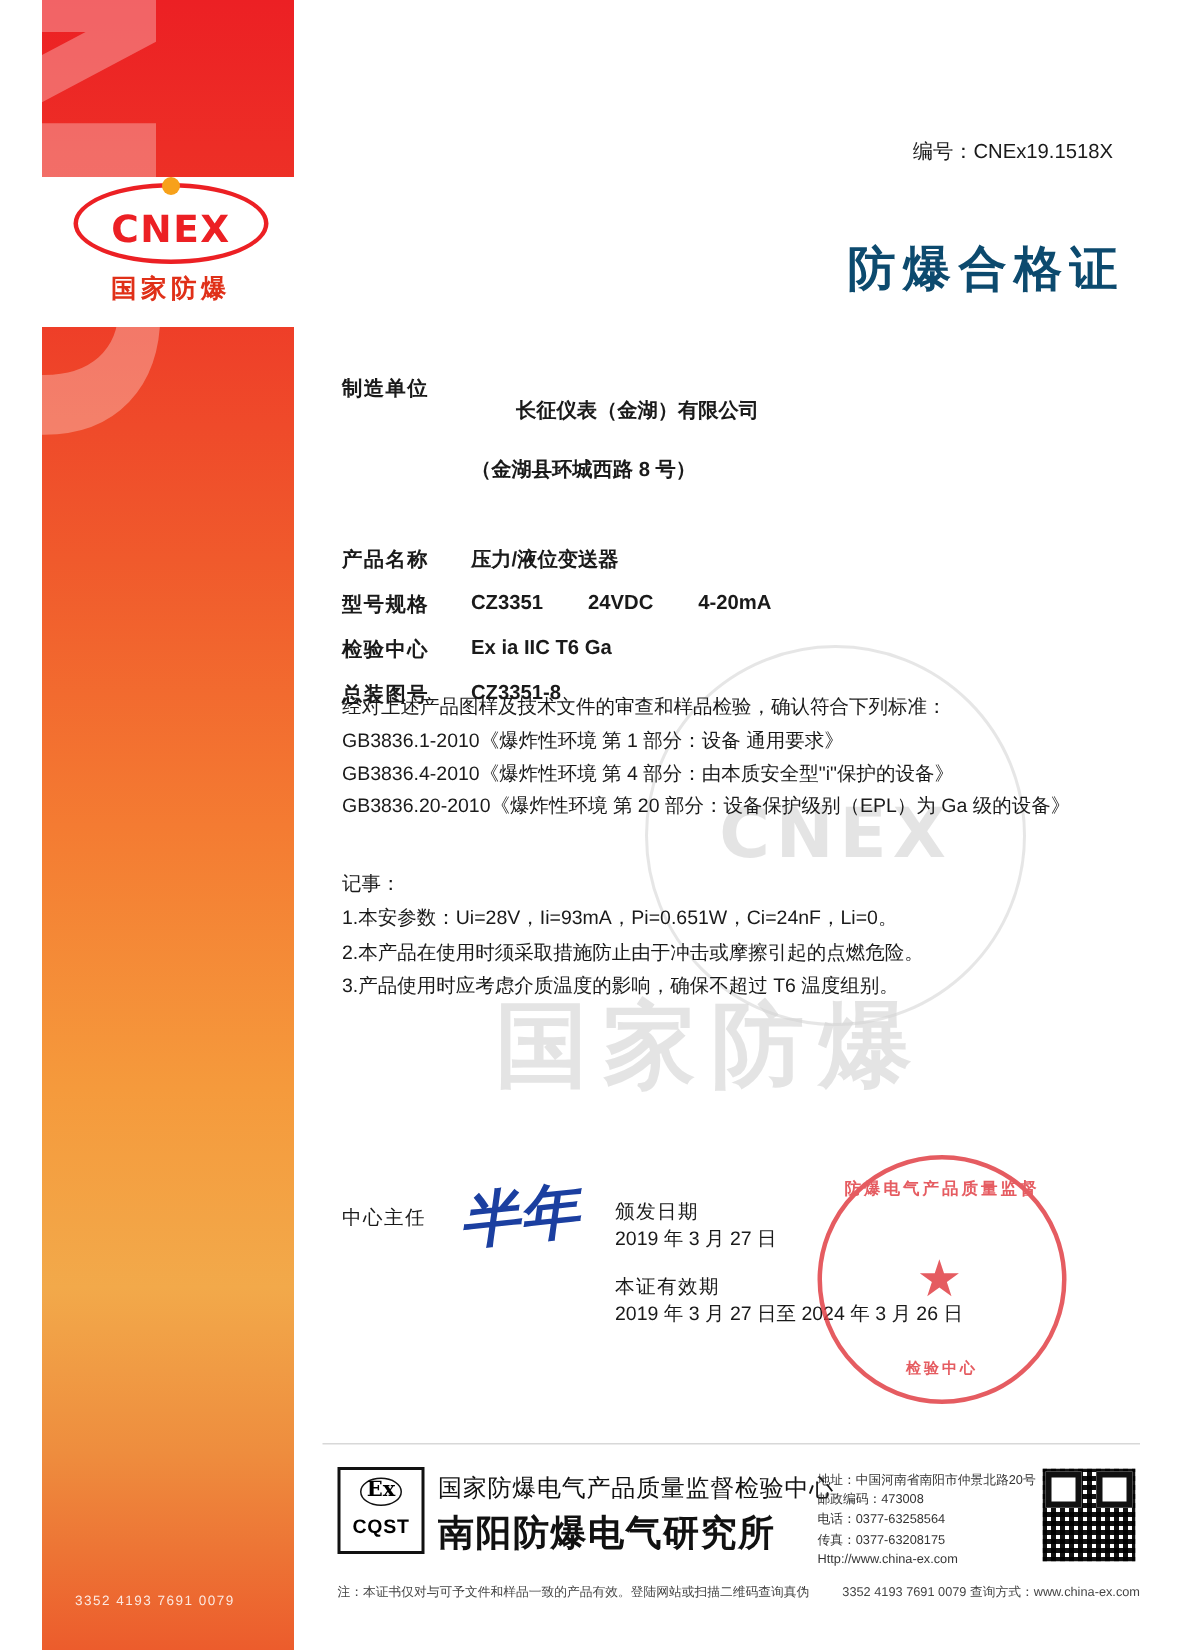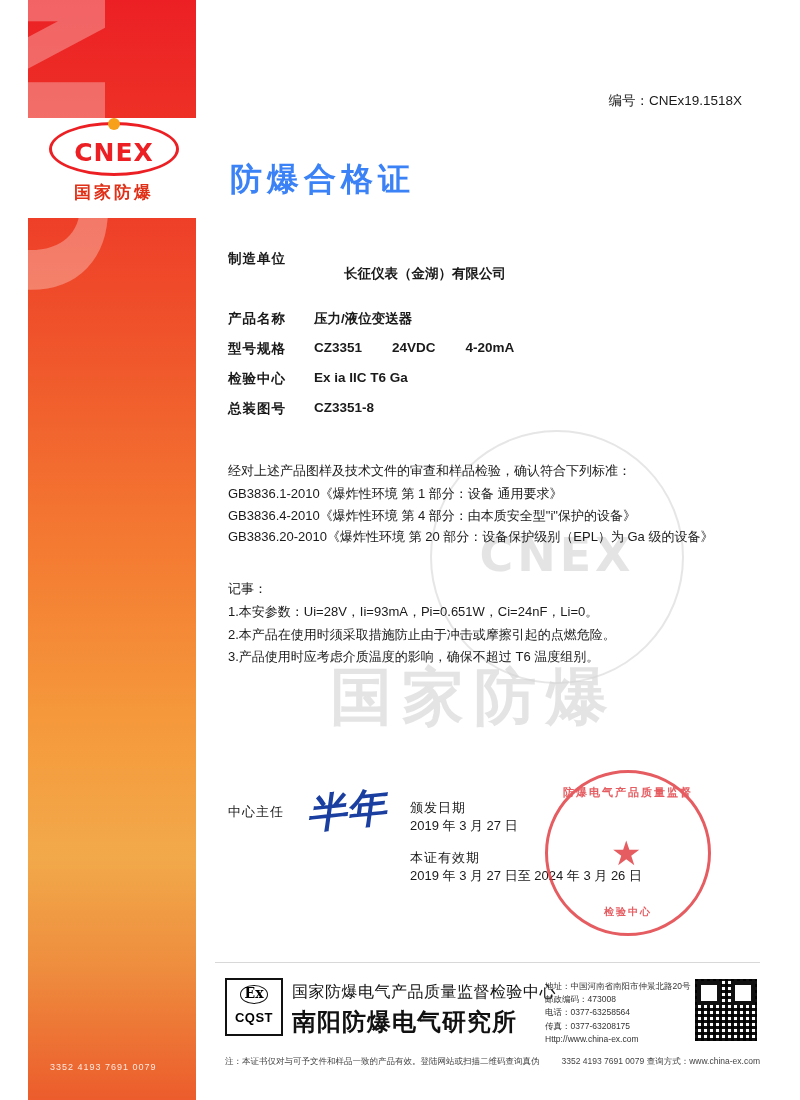--- a/index.html
+++ b/index.html
@@ -155,25 +155,25 @@
     right: 58px;
     top: 92px;
     font-size: 13.5px;
     color: #1a1a1a;
   }
   .title {
     position: absolute;
     left: 230px;
     top: 158px;
     width: 520px;
-    text-align: left;
+    text-align: right;
     font-size: 32px;
     font-weight: bold;
     letter-spacing: 5px;
-    color: #3b82f6;
+    color: #0c4a6e;
   }
 
   .fields {
     position: absolute;
     left: 228px;
     top: 250px;
     width: 520px;
     font-weight: bold;
   }
   .field-row {
@@ -428,20 +428,21 @@
   <div class="wm-big">国家防爆</div>
 
   <div class="doc-no">编号：CNEx19.1518X</div>
   <div class="title">防爆合格证</div>
 
   <div class="fields">
     <div class="field-row">
       <div class="field-label">制造单位</div>
       <div class="field-value">
         <span>长征仪表（金湖）有限公司</span>
+        <span class="sub">（金湖县环城西路 8 号）</span>
       </div>
     </div>
     <div class="field-row">
       <div class="field-label">产品名称</div>
       <div class="field-value">压力/液位变送器</div>
     </div>
     <div class="field-row">
       <div class="field-label">型号规格</div>
       <div class="field-value">CZ3351        24VDC        4-20mA</div>
     </div>

